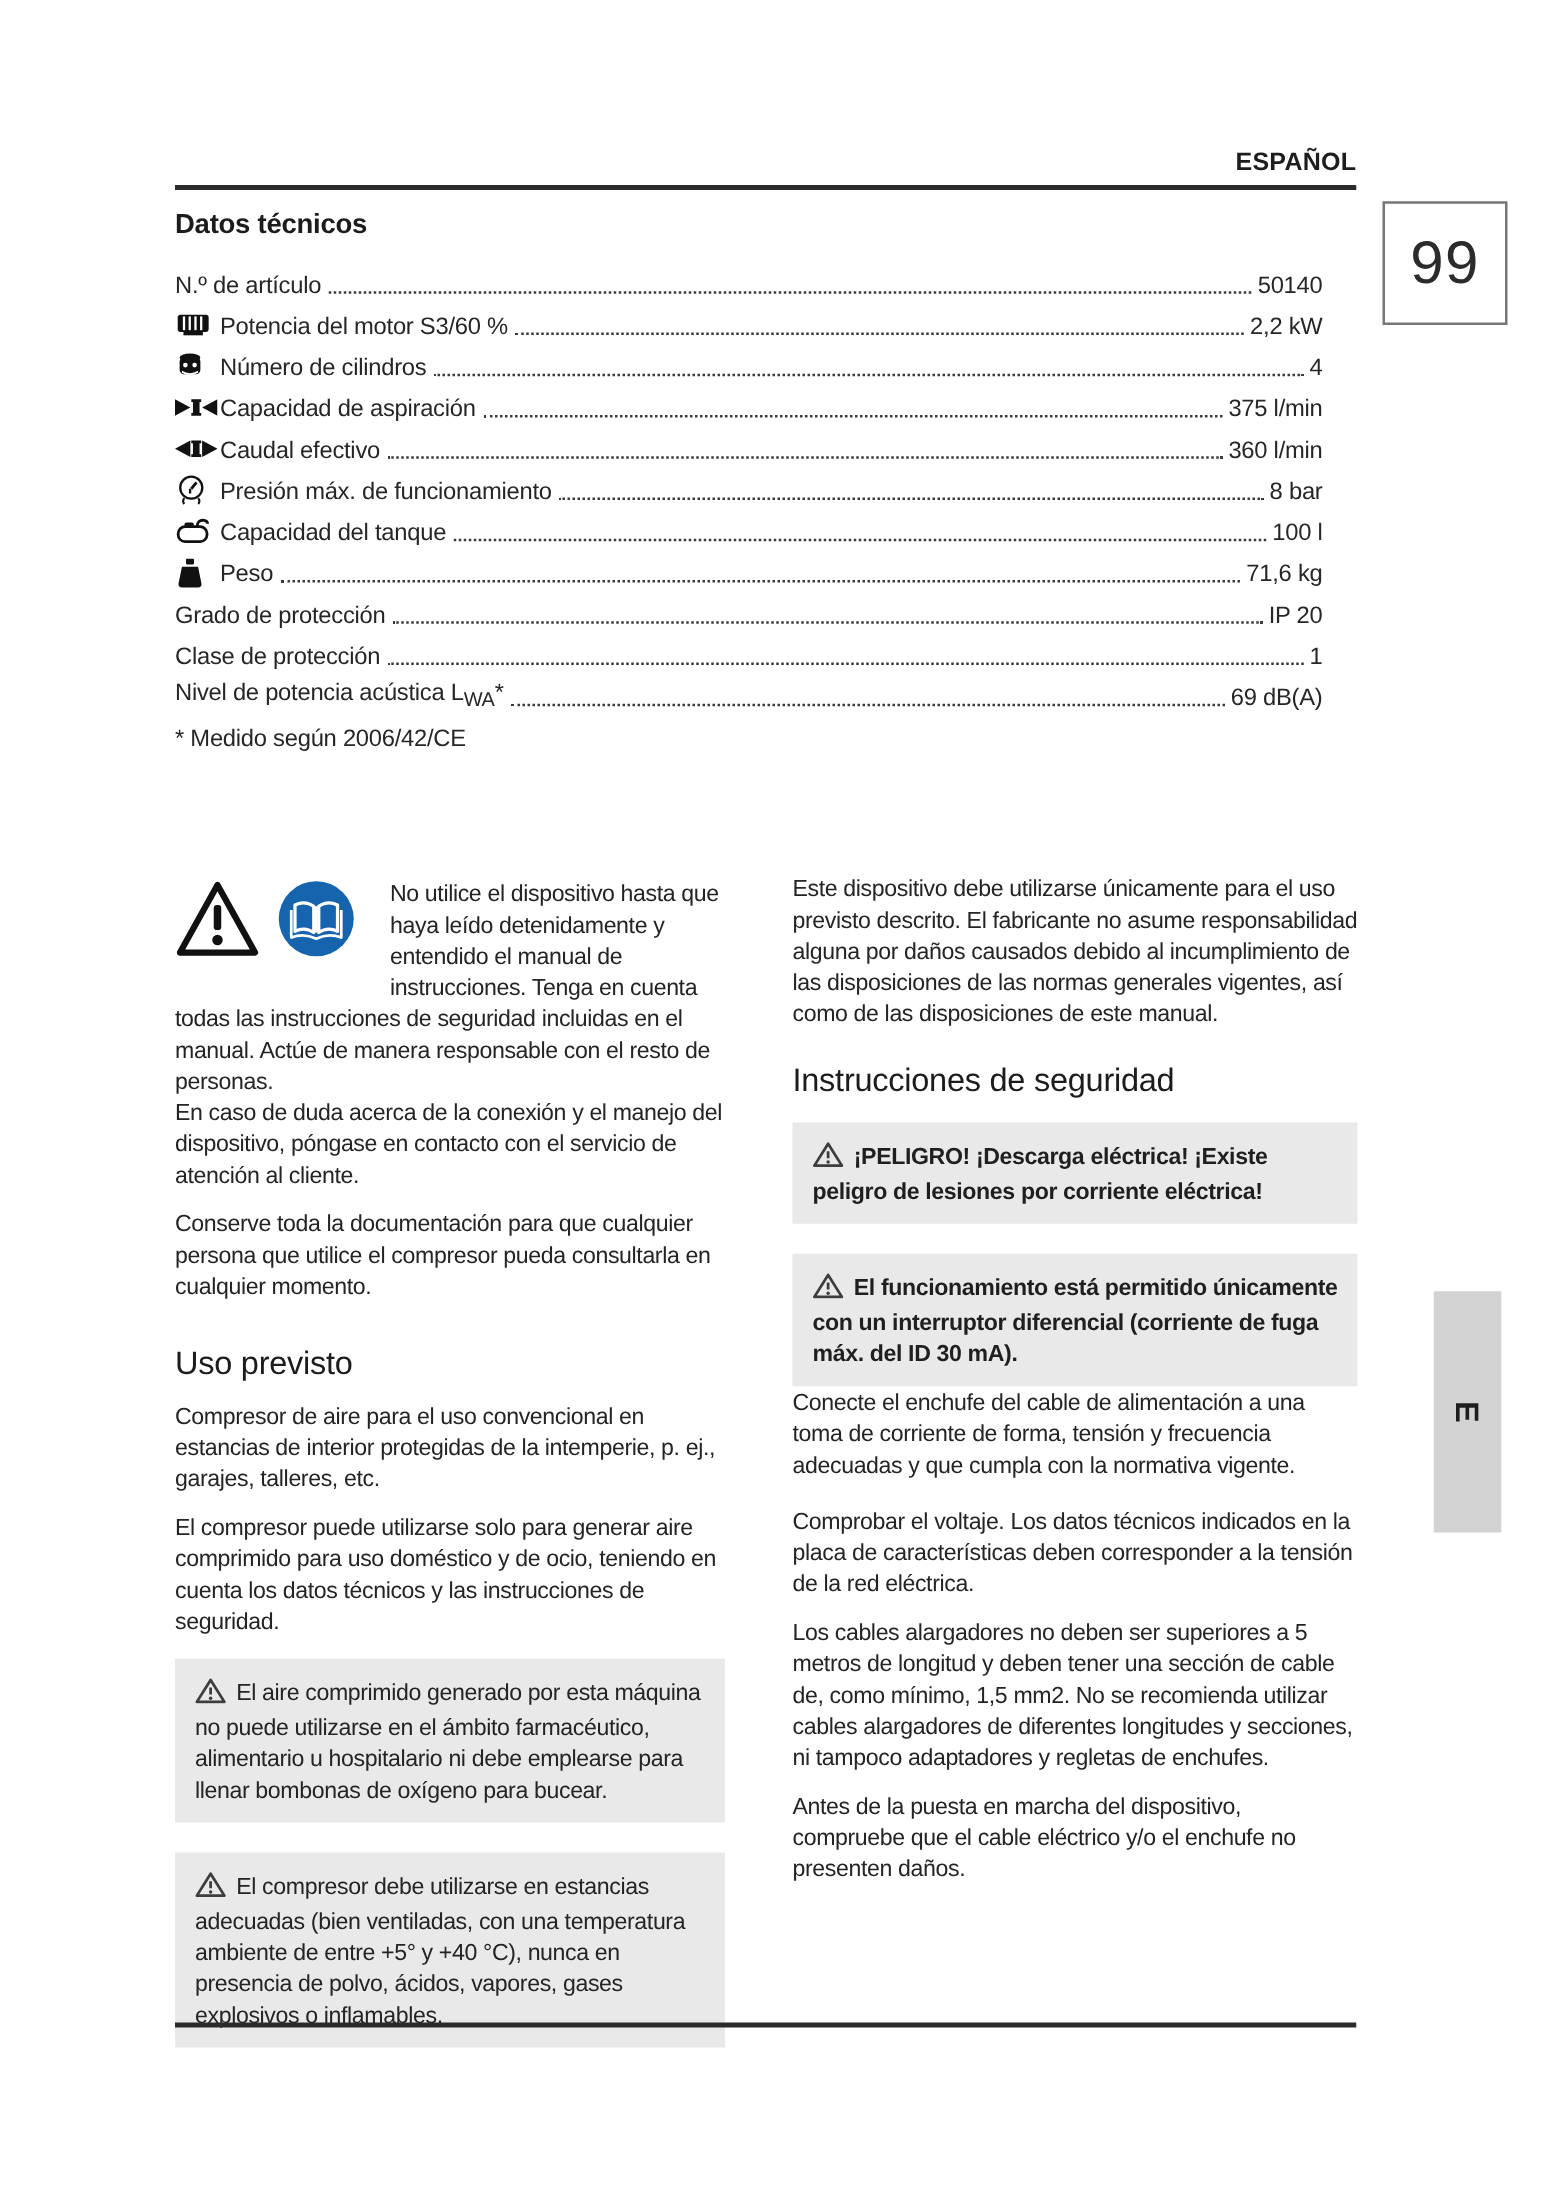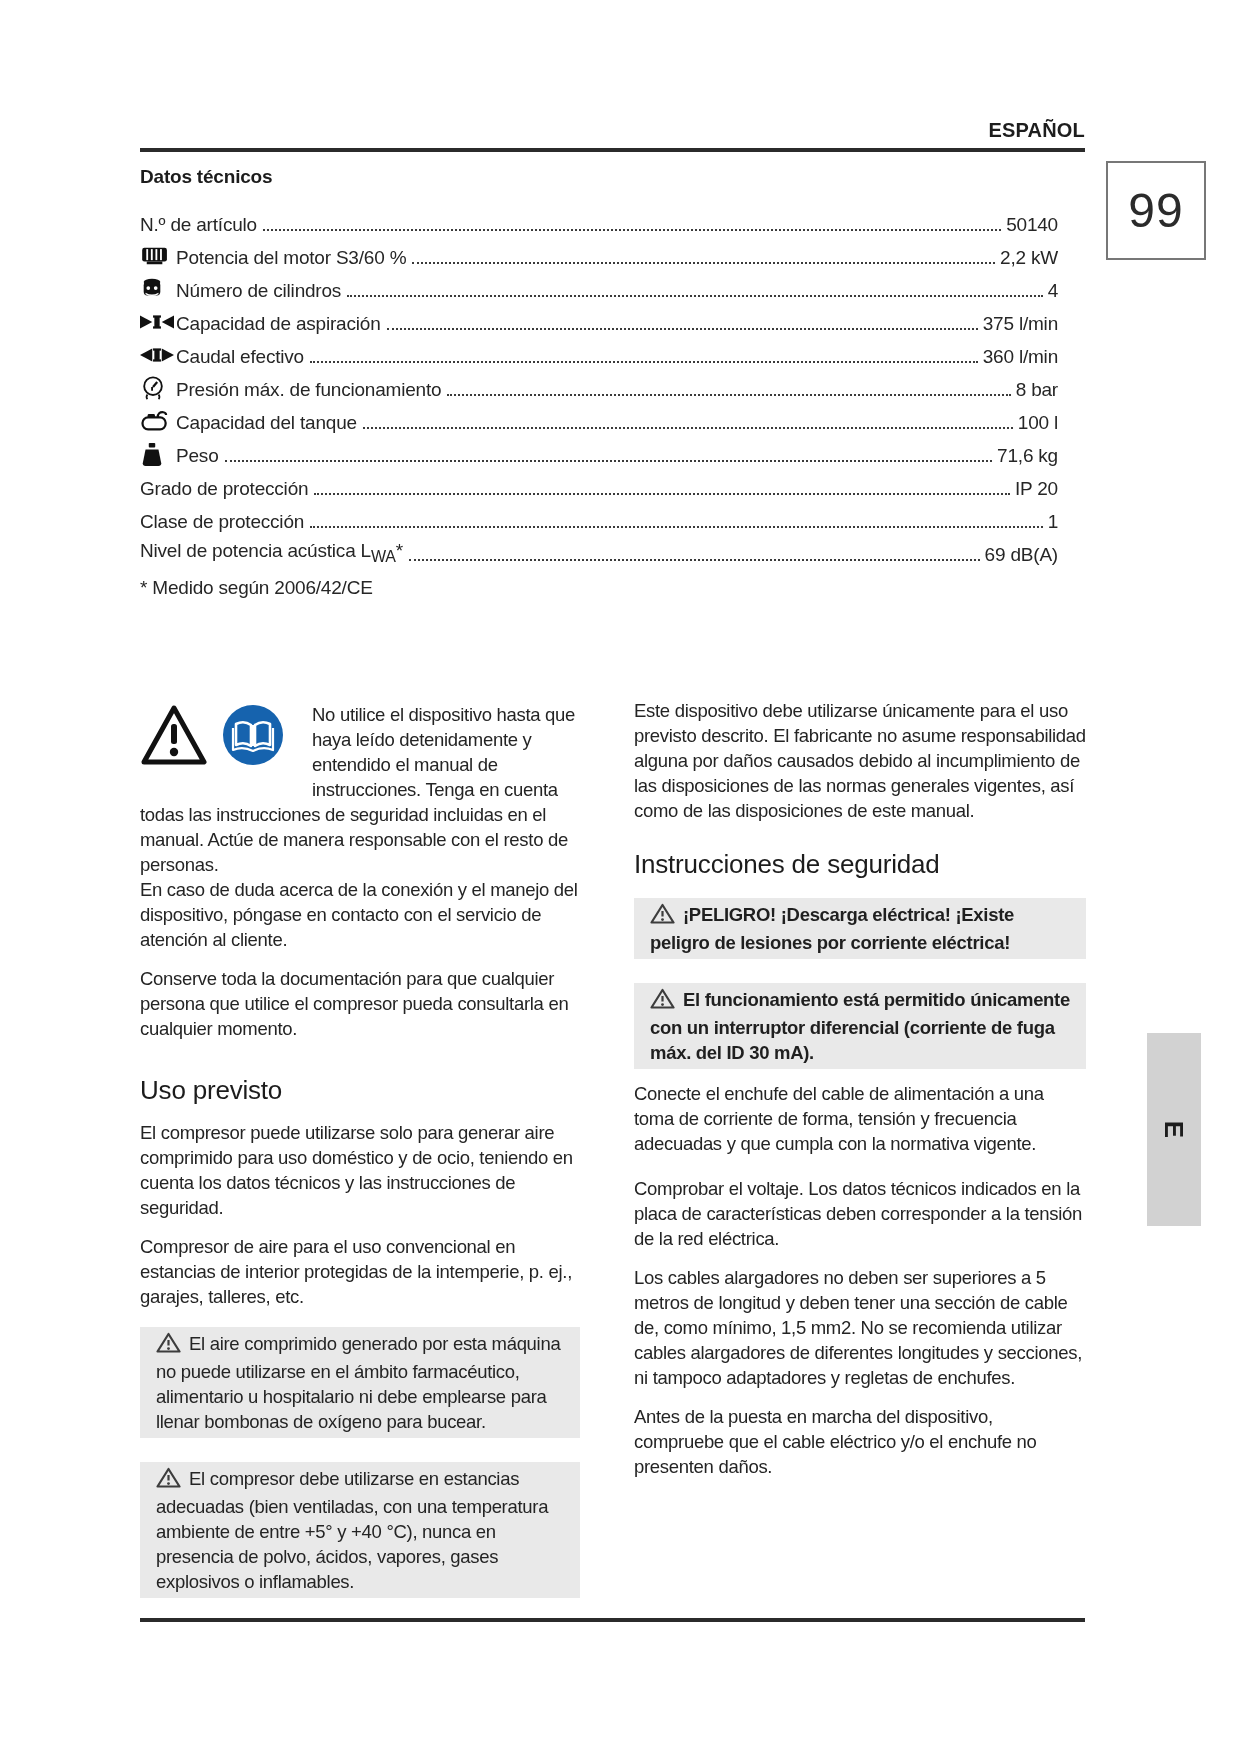--- a/index.html
+++ b/index.html
@@ -11,41 +11,41 @@
   .abs{position:absolute;}
   
   #header-lang{left:140px;top:119px;width:945px;text-align:right;
     font-size:20px;font-weight:bold;letter-spacing:.2px;color:#1d1d1d;}
   #header-rule{left:140px;top:148px;width:945px;height:4px;background:#2b2b2b;}
   #pagenum-box{left:1106px;top:161px;width:96px;height:95px;border:2px solid #777;
     display:flex;align-items:center;justify-content:center;}
   #pagenum-box .num{font-size:48px;color:#2b2b2b;letter-spacing:1px;}
   
   #tech{left:140px;top:166px;width:918px;}
-  #tech h1{margin:0 0 16px 0;font-size:19px;letter-spacing:-.2px;color:#1c1c1c;}
+  #tech h1{margin:0 0 16px 0;font-size:22px;letter-spacing:-.2px;color:#1c1c1c;}
   .product-line{display:flex;margin-bottom:12px;}
   .product-line .plabel{font-weight:bold;font-size:19px;width:218px;}
   .product-line .pmodel{font-weight:bold;font-size:19px;}
   .srow{display:flex;align-items:flex-end;height:33px;}
   .sicon{width:36px;flex:0 0 36px;display:flex;align-items:center;align-self:center;padding-top:4px;}
   .sicon svg{display:block;}
   .slabel{font-size:19px;letter-spacing:-.2px;white-space:nowrap;padding-bottom:1px;}
   .slabel sub{font-size:16px;}
   .leader{flex:1;border-bottom:2px dotted #3a3a3a;margin:0 5px 6px 6px;min-width:20px;}
   .svalue{font-size:19px;letter-spacing:-.2px;white-space:nowrap;padding-bottom:1px;}
   .footnote{margin-top:10px;font-size:19px;letter-spacing:-.2px;}
   
   #col-left{left:140px;top:702px;width:440px;}
   #col-right{left:634px;top:698px;width:452px;}
   .bodytext{font-size:18.5px;line-height:25px;letter-spacing:-.3px;color:#242424;}
   p.bodytext{margin:0 0 14px 0;}
   .intro-icons{float:left;width:172px;height:80px;display:flex;align-items:flex-start;gap:14px;padding-top:2px;}
   h2.sect{font-size:26px;font-weight:normal;color:#1c1c1c;margin:34px 0 14px 0;letter-spacing:-.2px;}
   #col-right h2.sect{margin-top:26px;}
-  .gbox{background:#e9e9e9;padding:4px 16px;margin:18px 0 12px 0;}
+  .gbox{background:#e9e9e9;padding:14px 16px;margin:18px 0 0 0;}
   .gbox + .gbox{margin-top:24px;}
   .gbox .warn{display:inline-block;vertical-align:-3px;margin-right:8px;}
   .gbox.boldtext{font-weight:bold;color:#1f1f1f;}
   #bottom-rule{left:140px;top:1618px;width:945px;height:4px;background:#2b2b2b;}
   
   #side-tab{left:1147px;top:1033px;width:54px;height:193px;background:#d2d2d2;
     display:flex;align-items:center;justify-content:center;}
   #side-tab .tab-letter{transform:rotate(90deg);font-size:26px;font-weight:bold;color:#1d1d1d;}
   .clear{clear:both;}
 </style>
@@ -219,22 +219,22 @@
         <path d="M11 24 L11 46 q10 -4 20 1 q10 -5 20 -1 L51 24" fill="none" stroke="#fff" stroke-width="2.2" stroke-linejoin="round"></path>
       </svg>
     </span>
     <span>No utilice el dispositivo hasta que haya leído detenidamente y entendido el manual de instrucciones.  Tenga en cuenta todas las instrucciones de seguridad incluidas en el manual. Actúe de manera responsable con el resto de personas.</span>
     <div>En caso de duda acerca de la conexión y el manejo del dispositivo, póngase en contacto con el servicio de atención al cliente.</div>
     <div class="clear"></div>
   </div>
   <p class="bodytext" style="margin-top:14px">Conserve toda la documentación para que cualquier persona que utilice el compresor pueda consultarla en cualquier momento.</p>
 
   <h2 class="sect">Uso previsto</h2>
+  <p class="bodytext">Compresor de aire para el uso convencional en estancias de interior protegidas de la intemperie, p. ej., garajes, talleres, etc.</p>
   <p class="bodytext">El compresor puede utilizarse solo para generar aire comprimido para uso doméstico y de ocio, teniendo en cuenta los datos técnicos y las instrucciones de seguridad.</p>
-  <p class="bodytext">Compresor de aire para el uso convencional en estancias de interior protegidas de la intemperie, p. ej., garajes, talleres, etc.</p>
 
   <div class="gbox bodytext">
     <span class="warn">
       <svg width="25" height="21" viewBox="0 0 25 21">
         <polygon points="12.5,2 23.5,19.5 1.5,19.5" fill="none" stroke="#3d3d3d" stroke-width="2.2" stroke-linejoin="round"></polygon>
         <line x1="12.5" y1="8" x2="12.5" y2="13.5" stroke="#3d3d3d" stroke-width="2.2"></line>
         <circle cx="12.5" cy="16.6" r="1.4" fill="#3d3d3d"></circle>
       </svg>
     </span><span>El aire comprimido generado por esta máquina no puede utilizarse en el ámbito farmacéutico, alimentario u hospitalario ni debe emplearse para llenar bombonas de oxígeno para bucear.</span>
   </div>

